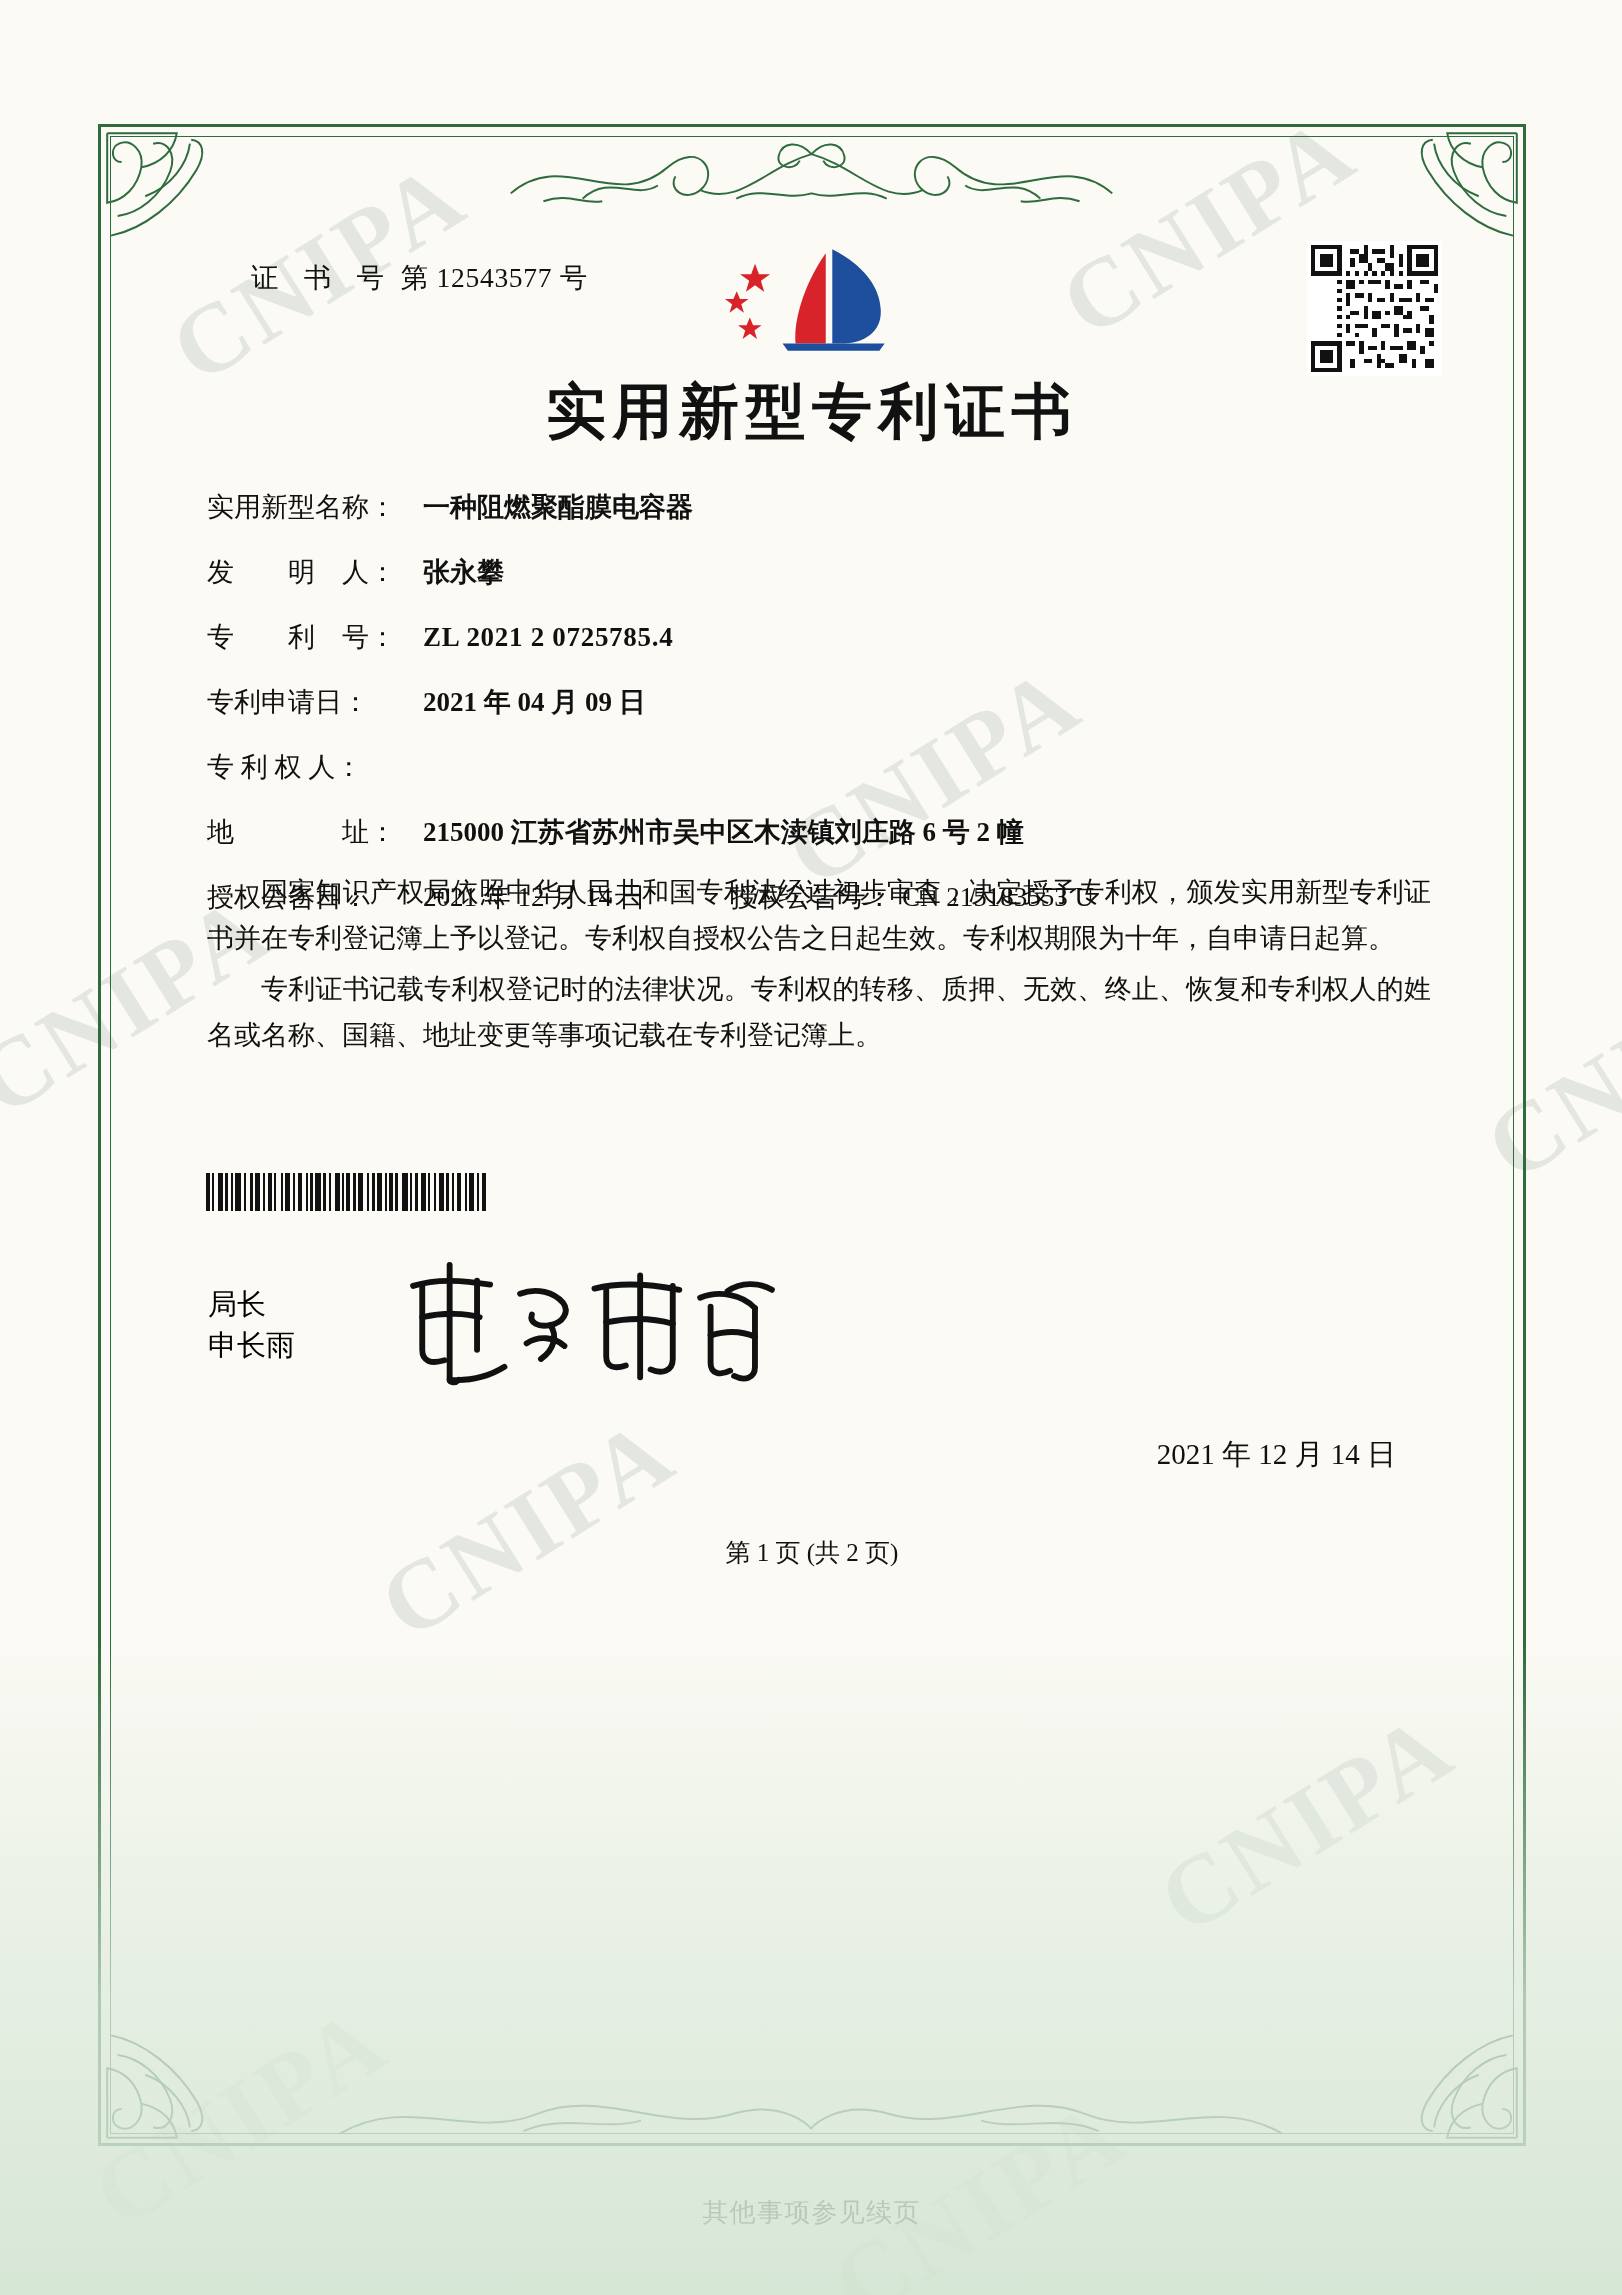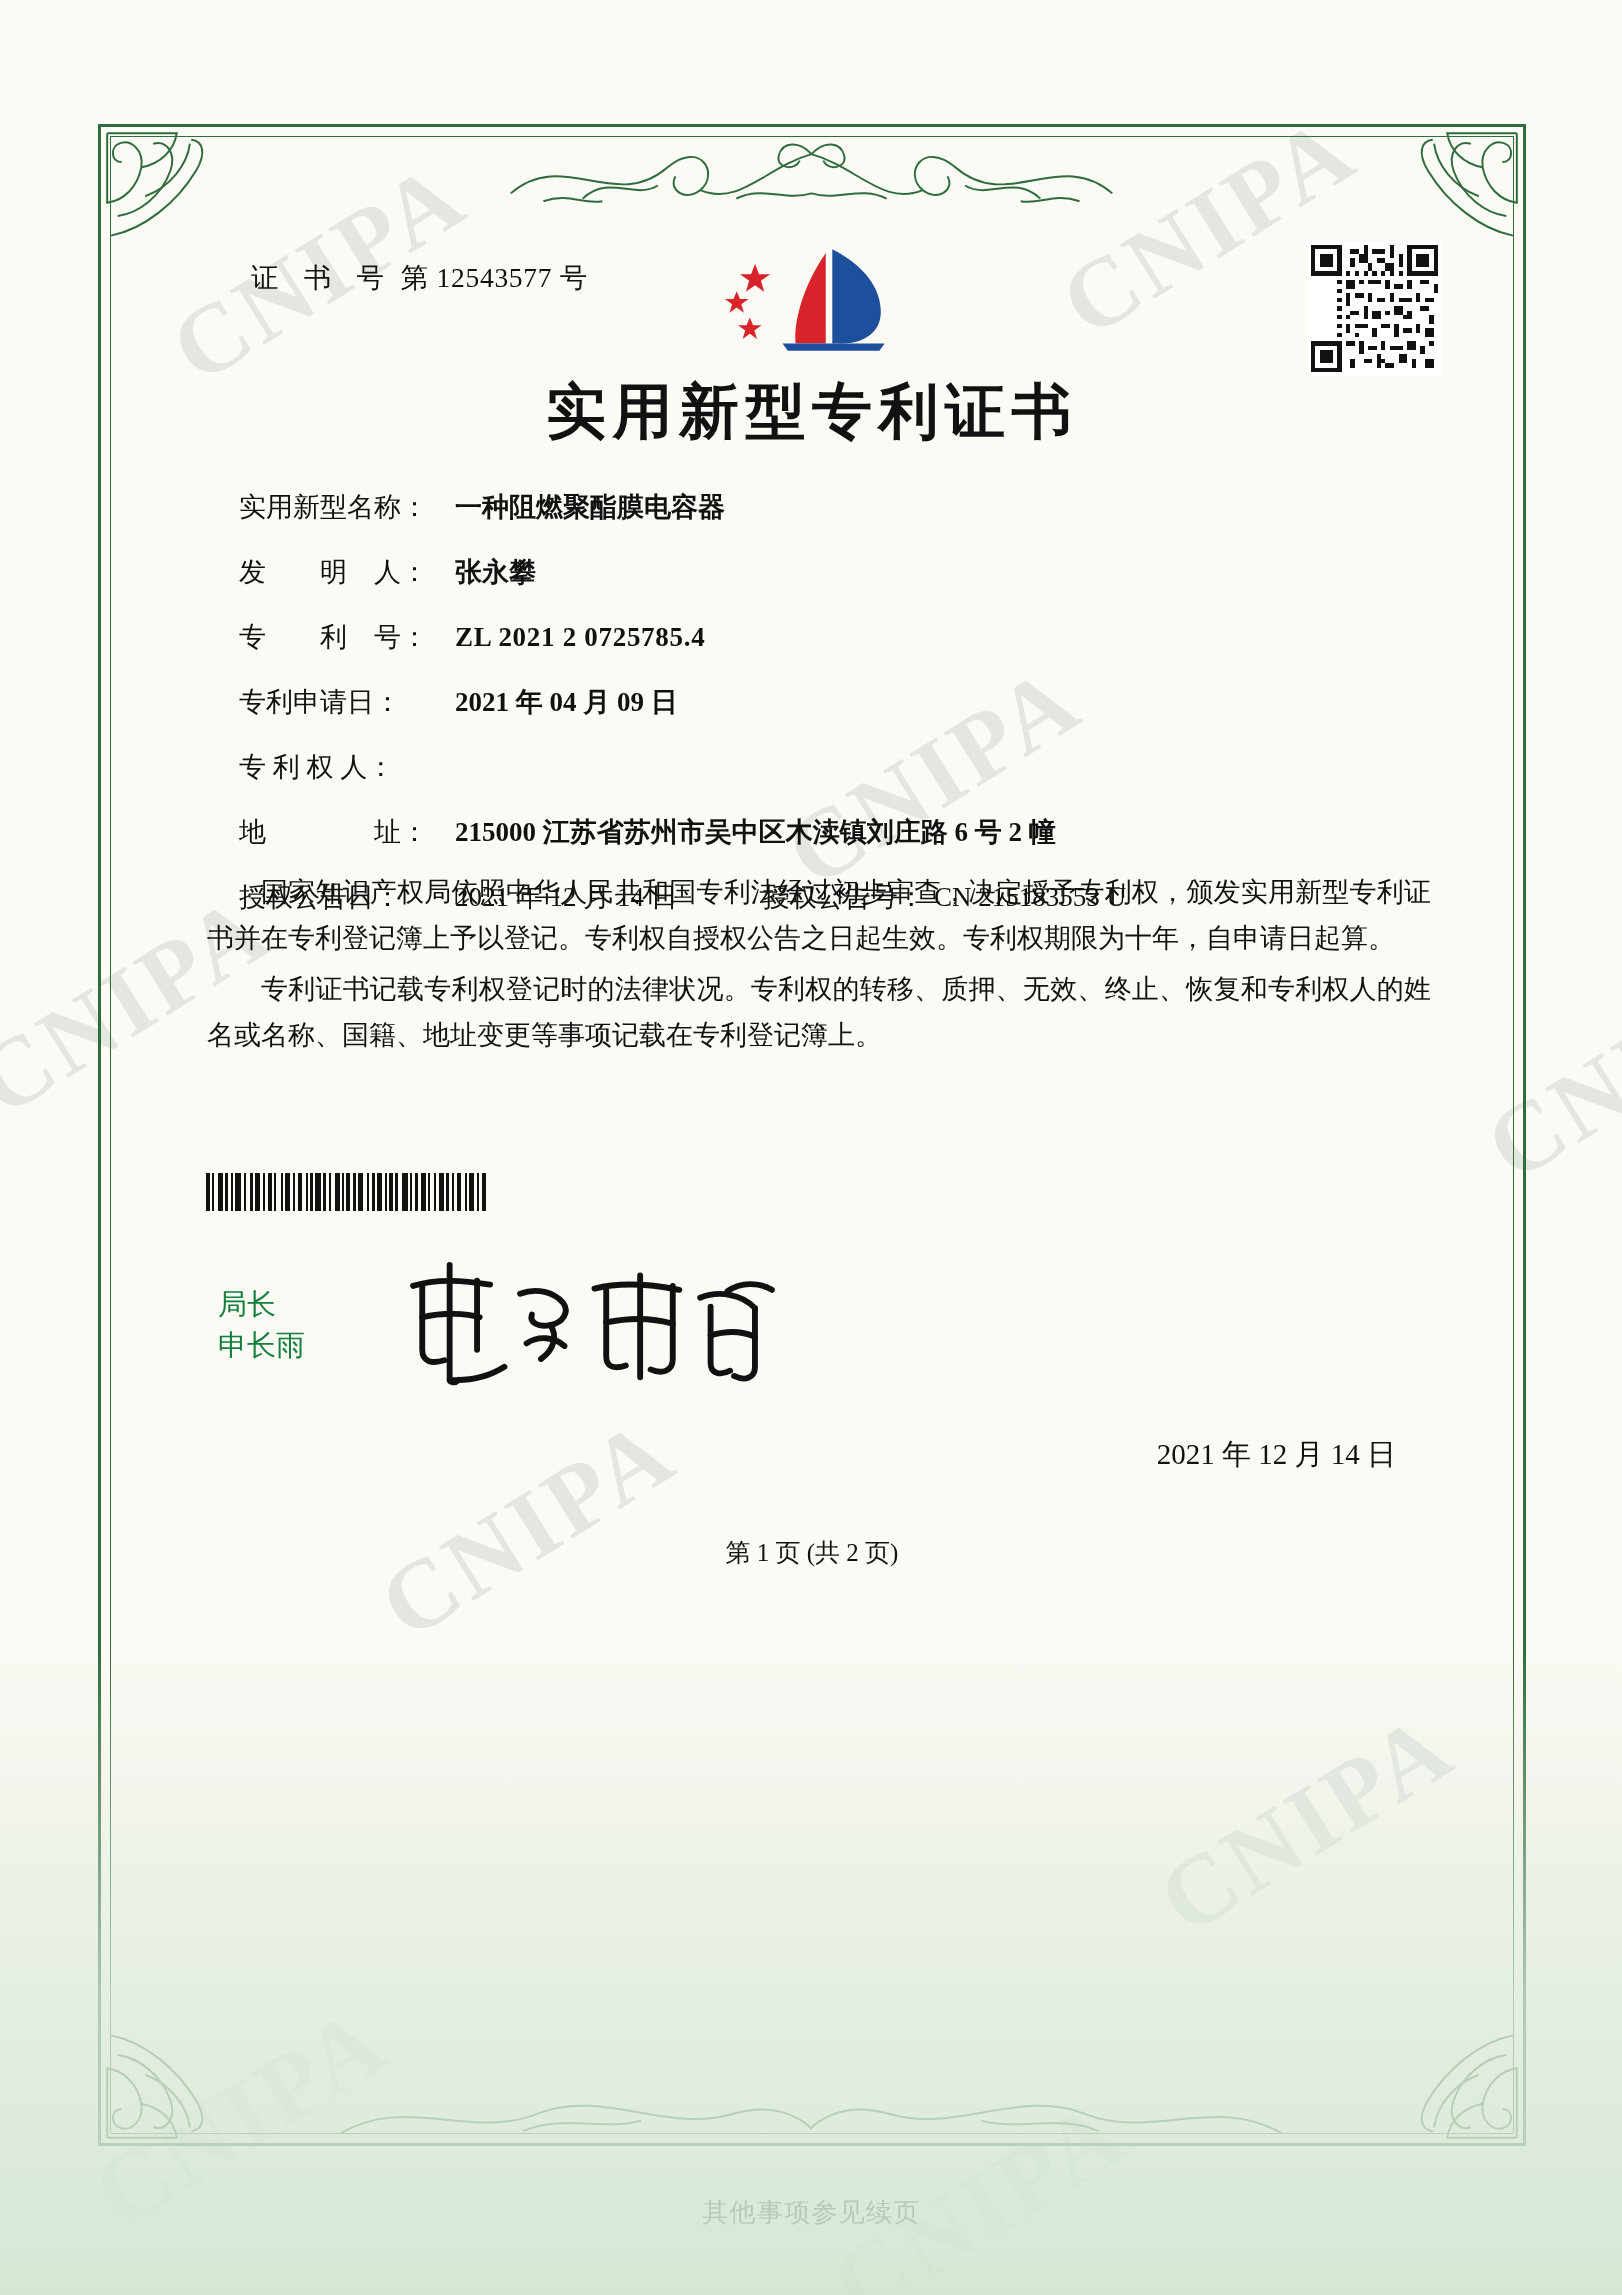--- a/index.html
+++ b/index.html
@@ -142,21 +142,20 @@
     display: flex;
     align-items: baseline;
     margin-bottom: 29px;
     font-size: 27px;
     color: #111;
   }
   .row .label {
     width: 216px;
     flex: 0 0 216px;
     white-space: nowrap;
-    margin-left: 32px;
   }
   .row .value {
     flex: 1;
     white-space: nowrap;
     font-weight: bold;
   }
   .row .value.mono-space { letter-spacing: 0.7px; }
 
   .row.two-col .value2-label {
     margin-left: 85px;
@@ -188,25 +187,25 @@
     height: 38px;
     width: 452px;
     display: flex;
     align-items: stretch;
   }
   .barcode .bar { background: #111; height: 100%; }
 
   
   .sig-label {
     position: absolute;
-    left: 108px;
+    left: 98px;
     top: 1148px;
     font-size: 29px;
     line-height: 41px;
-    color: #15803d;
+    color: #000000;
   }
   .sig-img {
     position: absolute;
     left: 288px;
     top: 1116px;
     width: 406px;
     height: 137px;
   }
 
   .sig-date {

